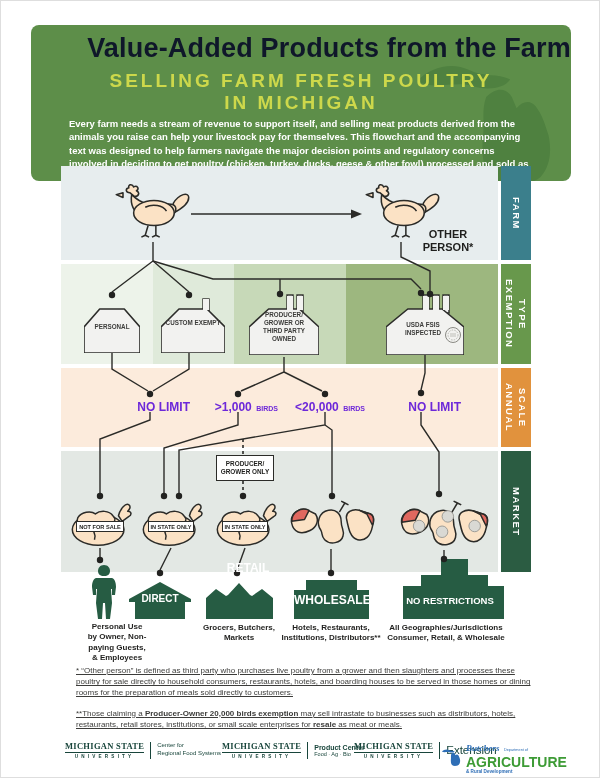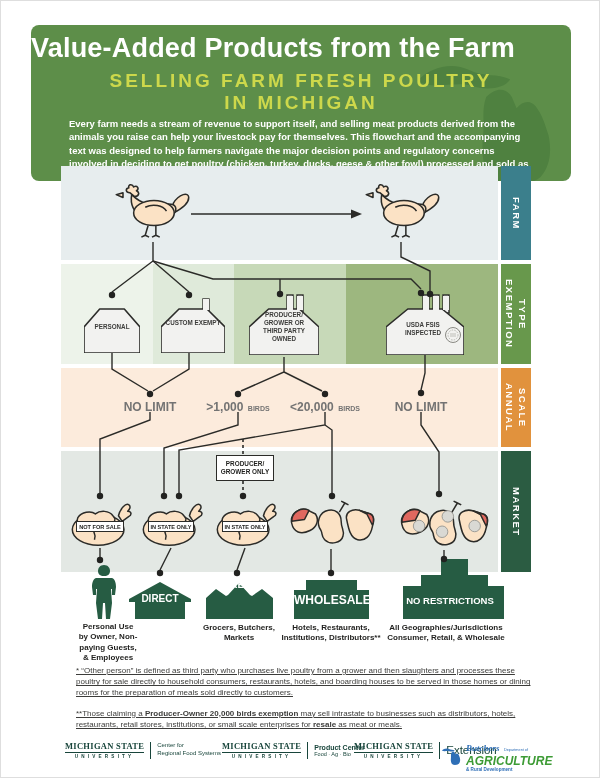--- a/index.html
+++ b/index.html
@@ -5,21 +5,21 @@
   html,body{margin:0;padding:0;}
   body{width:600px;height:778px;background:#fff;position:relative;overflow:hidden;
        font-family:"Liberation Sans",sans-serif;-webkit-font-smoothing:antialiased;}
   *{box-sizing:border-box;}
   .abs{position:absolute;}
   .page{position:absolute;inset:0;border:1px solid #dedede;background:#fff;}
 
   
   .header{left:30px;top:24px;width:540px;height:156px;background:#5d8e49;border-radius:8px;overflow:hidden;}
   .mi-big{position:absolute;left:360px;top:8px;width:200px;height:160px;color:#4f8140;}
-  .h-title{position:absolute;left:0;top:8px;width:100%;text-align:left;color:#ffffff;
+  .h-title{position:absolute;left:0;top:8px;width:100%;text-align:right;color:#0f172a;
            font-size:27px;font-weight:bold;letter-spacing:.2px;}
   .h-sub{position:absolute;left:0;width:100%;text-align:center;color:#cdd84b;
          font-size:19px;font-weight:bold;letter-spacing:3px;}
   .h-sub1{top:45px;} .h-sub2{top:67px;}
   .h-intro{position:absolute;left:38px;top:92px;width:466px;color:#ffffff;
            font-size:9.5px;font-weight:bold;line-height:1.42;}
 
   
   .band{position:absolute;left:60px;width:437px;}
   .band-farm{top:165px;height:94px;background:#e7edee;}
@@ -39,21 +39,21 @@
   .tab-an{top:367px;height:79px;background:#e1923d;}
   .tab-mkt{top:450px;height:121px;background:#2b5c42;}
   .tab-ex .vtext{height:86px;} .tab-an .vtext{height:64px;}
 
   
   .nlab{position:absolute;text-align:center;font-weight:bold;color:#1f1f1d;font-size:11px;line-height:1.18;}
   .livesale{position:absolute;left:211px;top:197px;width:120px;text-align:center;}
   .livesale .dollar{color:#2d7c4e;font-weight:bold;font-size:13px;}
   .livesale .ls{color:#2b2b28;font-style:italic;font-size:10.5px;}
   .blab{position:absolute;text-align:center;font-weight:bold;color:#3c3c3a;font-size:6.3px;line-height:1.25;z-index:4;}
-  .anlab{position:absolute;text-align:center;color:#737373;z-index:4;}
+  .anlab{position:absolute;text-align:right;color:#6d28d9;z-index:4;}
   .anlab .big{font-weight:bold;font-size:12px;} .anlab .sm{font-weight:bold;font-size:7px;}
   .qualbox{position:absolute;left:215px;top:454px;width:58px;height:26px;background:#fff;border:1.5px solid #2b2b28;
            display:flex;align-items:center;justify-content:center;text-align:center;
            font-size:6.4px;font-weight:bold;color:#1f1f1d;line-height:1.25;z-index:5;}
   .tag{position:absolute;background:#fff;border:1.2px solid #2b2b28;text-align:center;
        font-size:5.6px;font-weight:bold;color:#1f1f1d;padding:1.5px 1px;z-index:5;}
   .destlab{position:absolute;text-align:center;color:#fff;font-weight:bold;z-index:5;}
   .desttxt{position:absolute;text-align:center;color:#1f1f1d;font-weight:bold;font-size:8px;line-height:1.3;}
 
   
@@ -67,21 +67,21 @@
            border-bottom:1px solid #18453b;padding-bottom:1px;}
   .msu .m2{font-size:4.6px;letter-spacing:3.2px;margin-top:1px;font-weight:bold;}
   .ldiv{width:1px;height:17px;background:#18453b;margin:0 6px;}
   .u1{font-size:6px;line-height:1.3;}
   .u2a{font-size:7px;font-weight:bold;} .u2b{font-size:5.5px;}
   .u3{font-size:11.5px;}
   .mdard{display:flex;align-items:center;gap:3px;}
   .mdard .mi{color:#2e6eb6;}
   .md-script{font-family:"Liberation Serif",serif;font-style:italic;font-weight:bold;color:#2e6eb6;font-size:9px;line-height:1;}
   .md-dept{font-size:3.8px;color:#2e6eb6;line-height:1;}
-  .md-name{font-size:12px;font-weight:bold;color:#3d9b35;line-height:1.05;font-style:italic;}
+  .md-name{font-size:14px;font-weight:bold;color:#3d9b35;line-height:1.05;}
   .md-sub{font-size:4.6px;font-weight:bold;color:#2e6eb6;line-height:1;}
 
   svg{display:block;}
   .overlay{position:absolute;inset:0;z-index:3;pointer-events:none;}
   .shape{position:absolute;z-index:2;}
 </style>
 </head>
 <body>
 
 <div class="page">
@@ -163,20 +163,21 @@
   <div class="tab tab-mkt">
       <span class="vtext">MARKET</span>
     </div>
 
   <svg class="shape" style="left:112px;top:183px" width="78" height="58" viewBox="0 0 80 60">
       <use href="#live-chicken"></use>
     </svg>
   <svg class="shape" style="left:362px;top:183px" width="78" height="58" viewBox="0 0 80 60">
       <use href="#live-chicken"></use>
     </svg>
+  <div class="nlab" style="left:407px;top:227px;width:80px">OTHER PERSON*</div>
 
   <svg class="shape" style="left:83px;top:296px" width="56" height="56" viewBox="0 0 56 56">
     <polygon points="0,56 0,30 15.7,12 40.3,12 56,30 56,56" fill="#f2f2f0" stroke="#2c2c2a" stroke-width="1.6" stroke-linejoin="round"></polygon>
   </svg>
   <svg class="shape" style="left:160px;top:296px" width="64" height="56" viewBox="0 0 64 56">
     <rect x="42" y="2" width="6" height="16" fill="#f2f2f0" stroke="#2c2c2a" stroke-width="1.4"></rect>
     <polygon points="0,56 0,30 18,12 46,12 64,30 64,56" fill="#f2f2f0" stroke="#2c2c2a" stroke-width="1.6" stroke-linejoin="round"></polygon>
     <rect x="42" y="2" width="6" height="11" fill="#f2f2f0"></rect>
   </svg>
   <svg class="shape" style="left:248px;top:292px" width="70" height="62" viewBox="0 0 70 62">
@@ -256,25 +257,25 @@
     <polygon points="0,38 0,17 10,8 20,15 22,14 33,2 44,14 46,15 56,8 67,17 67,38" fill="#265c43"></polygon>
   </svg>
   <svg class="shape" style="left:293px;top:578px" width="75" height="40" viewBox="0 0 75 40">
     <polygon points="0,40 0,11 12,11 12,1 63,1 63,11 75,11 75,40" fill="#265c43"></polygon>
   </svg>
   <svg class="shape" style="left:393px;top:556px" width="112" height="62" viewBox="0 0 112 62">
     <path d="M47,2 H74 V18 H94 V29 H110 V62 H9 V29 H27 V18 H47 Z" fill="#265c43"></path>
   </svg>
 
   <div class="destlab" style="left:128px;top:592px;width:62px;font-size:10px">DIRECT</div>
-  <div class="destlab" style="left:205px;top:578px;width:84px;font-size:10px">RETAIL</div>
+  <div class="destlab" style="left:205px;top:560px;width:84px;font-size:12px">RETAIL</div>
   <div class="destlab" style="left:293px;top:592px;width:75px;font-size:12px">WHOLESALE</div>
   <div class="destlab" style="left:400px;top:594px;width:98px;font-size:9.5px">NO RESTRICTIONS</div>
 
-  <div class="desttxt" style="left:76px;top:621px;width:62px">Personal Use by Owner, Non-paying Guests, &amp; Employees</div>
+  <div class="desttxt" style="left:85px;top:621px;width:62px">Personal Use by Owner, Non-paying Guests, &amp; Employees</div>
   <div class="desttxt" style="left:196px;top:622px;width:84px">Grocers, Butchers, Markets</div>
   <div class="desttxt" style="left:271px;top:622px;width:118px">Hotels, Restaurants, Institutions, Distributors**</div>
   <div class="desttxt" style="left:382px;top:622px;width:126px">All Geographies/Jurisdictions Consumer, Retail, &amp; Wholesale</div>
 
   <svg class="overlay" width="600" height="778" viewBox="0 0 600 778">
     <g fill="none" stroke="#2b2b28" stroke-width="1.4">
 
       <path d="M190,213 L350,213"></path>
 
       <path d="M152,241 L152,260 L111,291"></path>

